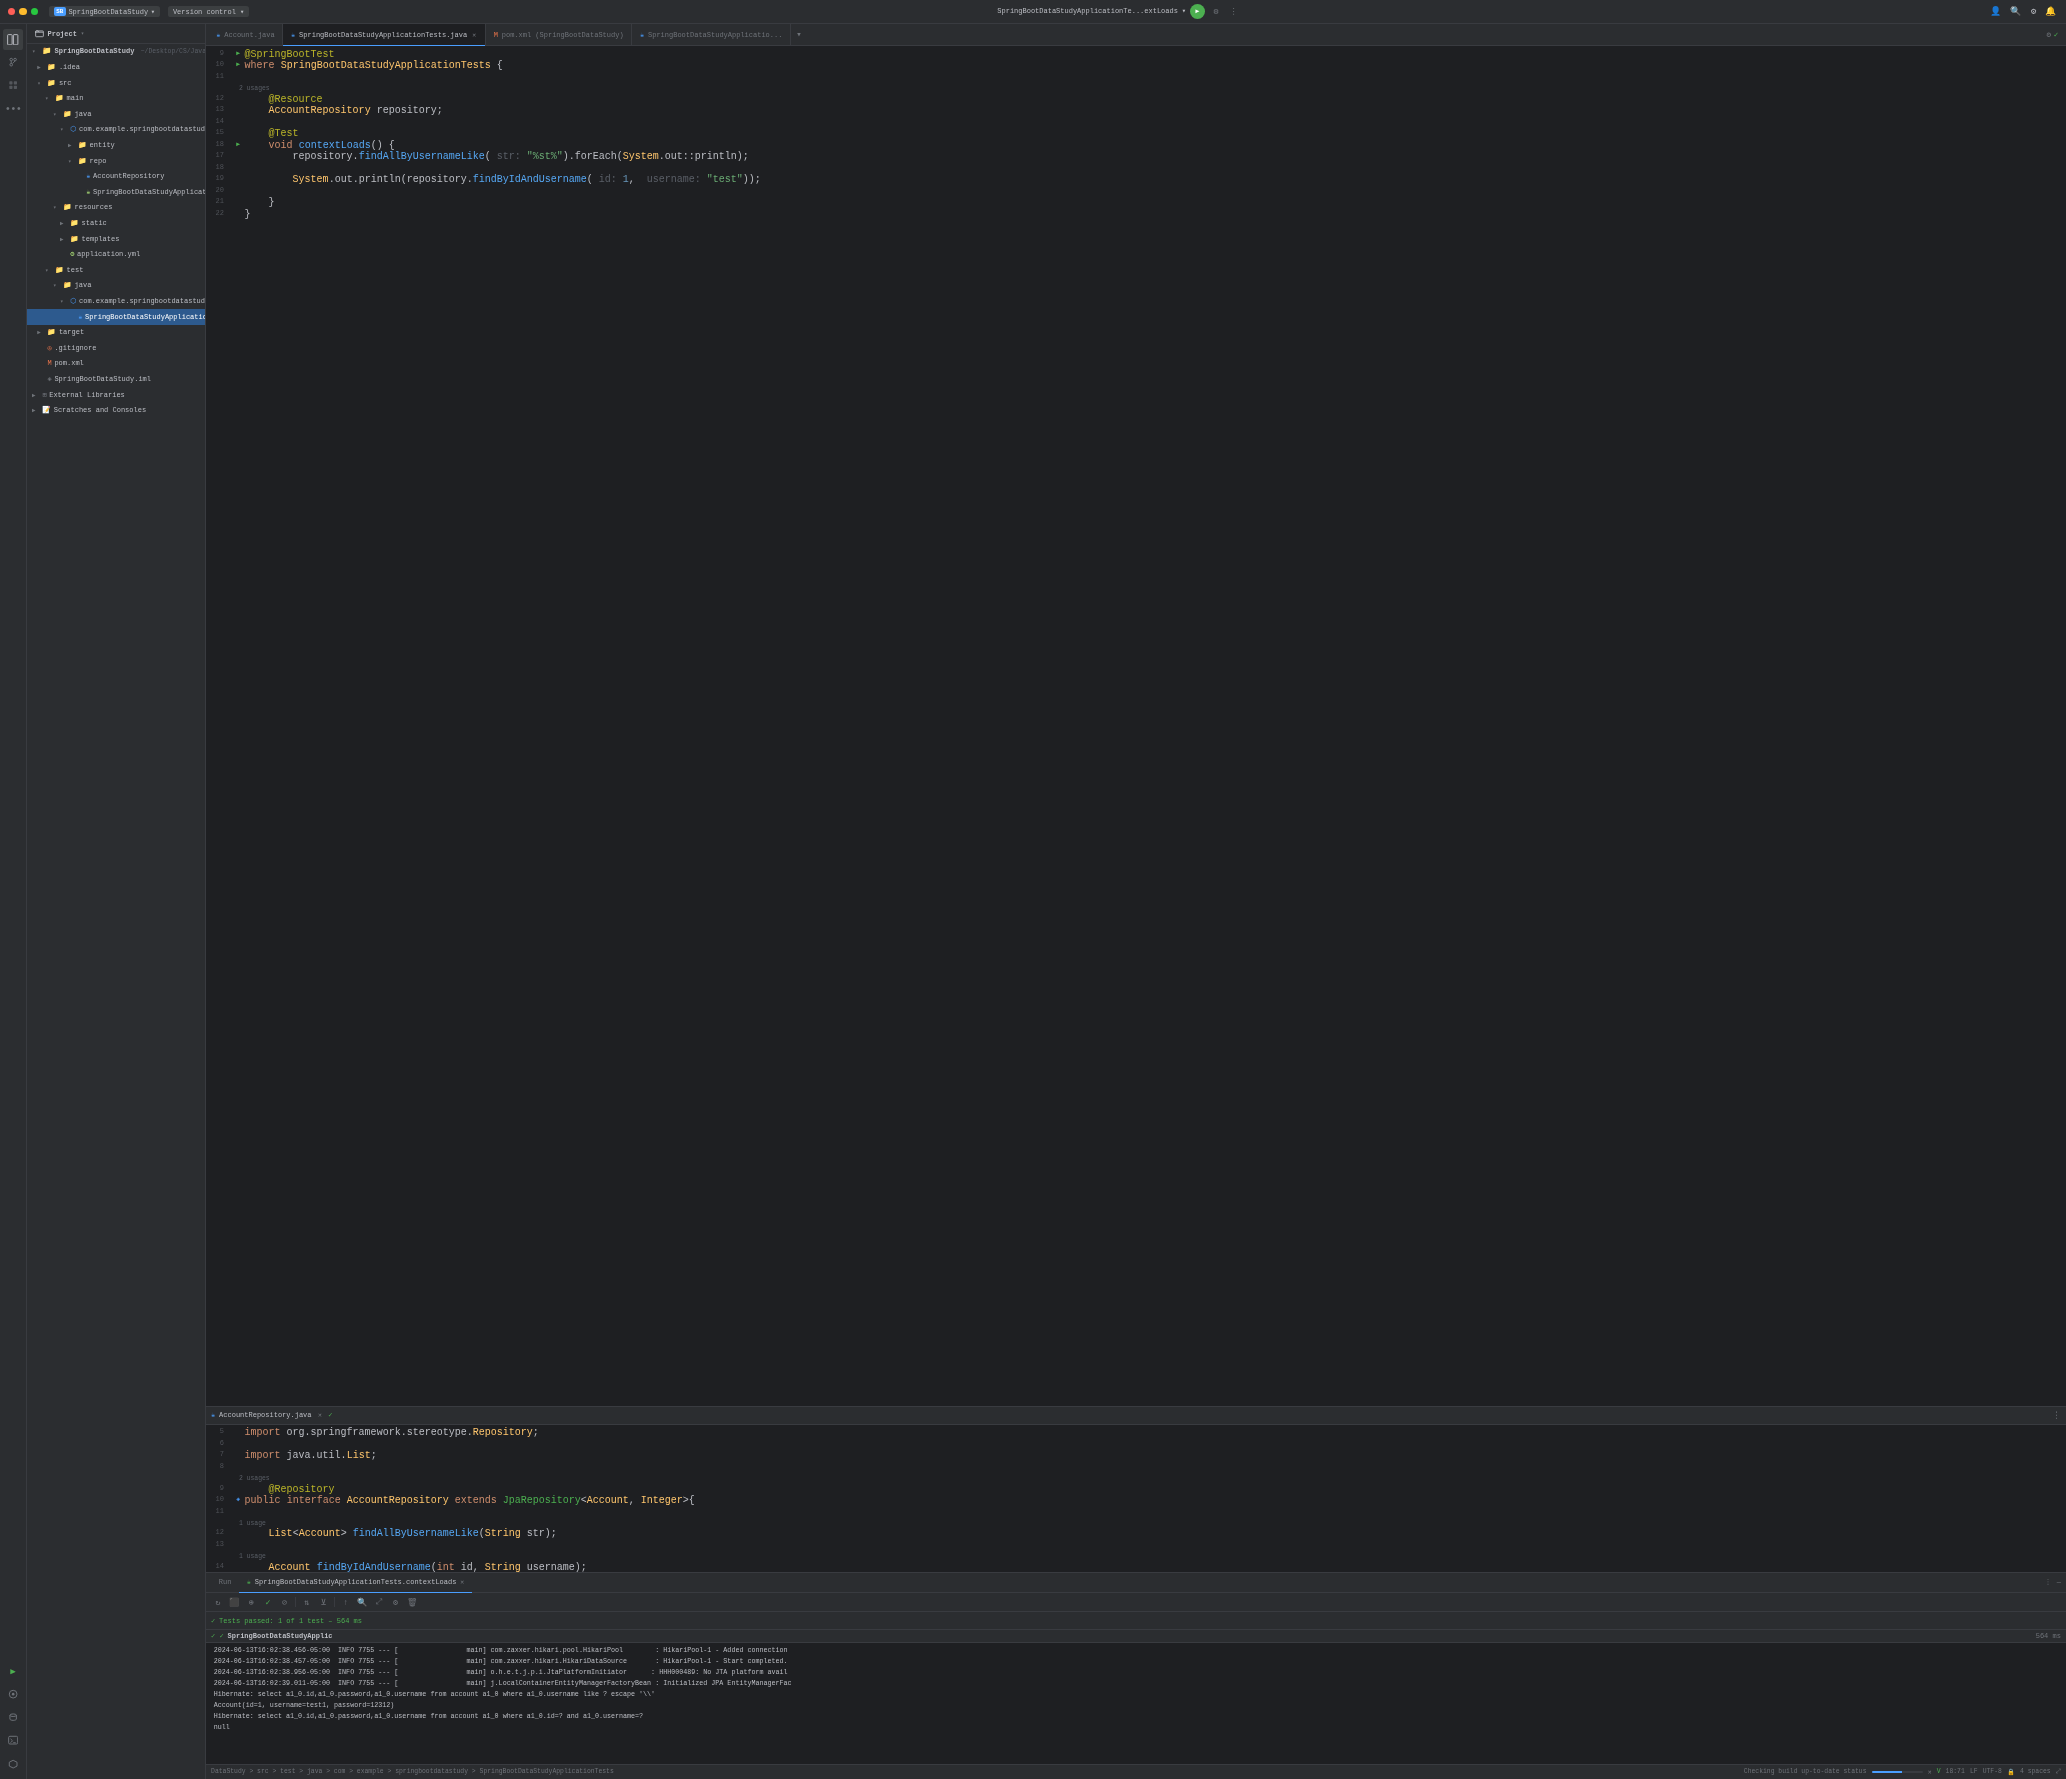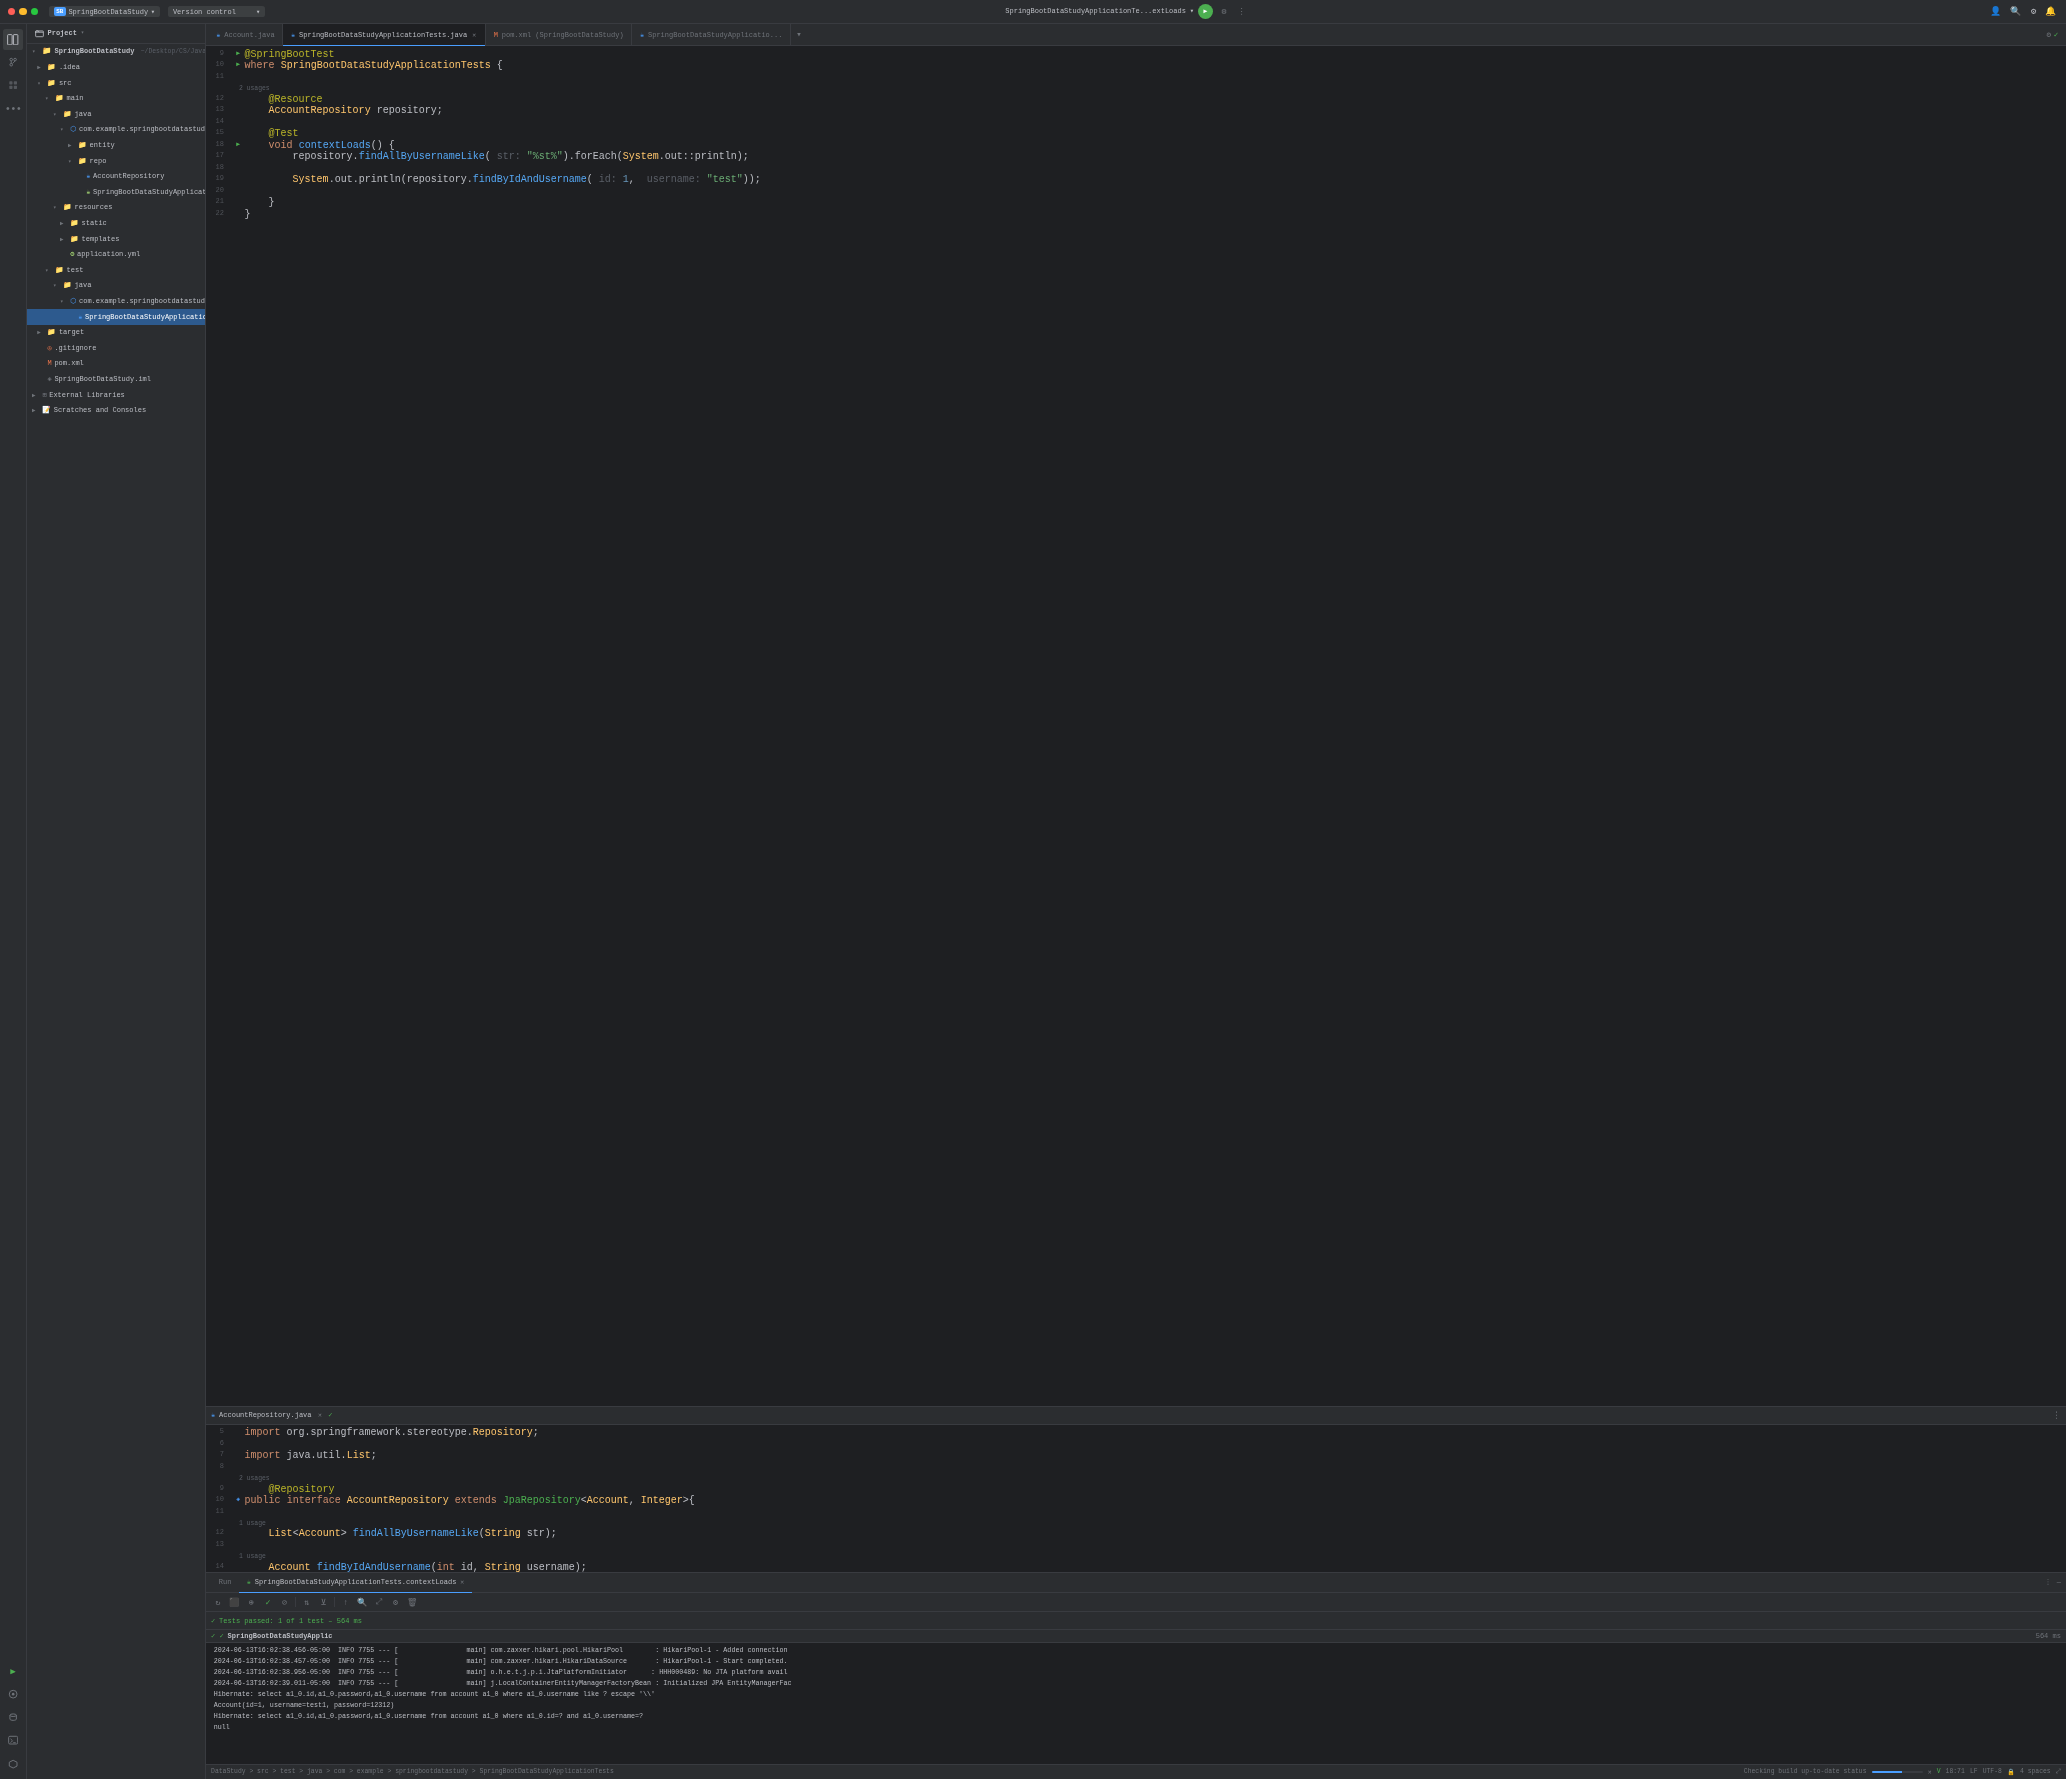--- a/index.html
+++ b/index.html
@@ -52,21 +52,21 @@
       background: #4a9eff;
       color: white;
       font-size: 5.8px;
       font-weight: bold;
       padding: 0.6px 2.6px;
       border-radius: 1.9px;
     }
     .version-control-btn {
       display: flex;
       align-items: center;
-      gap: 20px;
+      gap: 4px;
       padding: 1.9px 5.1px;
       background: #3c3f41;
       border-radius: 2.6px;
       font-size: 7px;
       color: #bcbec4;
       margin-left: 2.6px;
       text-align: center;
     }
     .title-center {
       flex: 1;
@@ -144,21 +144,21 @@
       border-right: 0.6px solid #393b40;
       flex-shrink: 0;
       overflow: hidden;
     }
     .sidebar-header {
       padding: 5.1px 7.7px;
       font-size: 7px;
       font-weight: 600;
       color: #bcbec4;
       display: flex;
-      align-items: flex-start;
+      align-items: center;
       gap: 3.8px;
       border-bottom: 0.6px solid #393b40;
       flex-shrink: 0;
     }
     .sidebar-content {
       overflow-y: auto;
       flex: 1;
     }
     .tree-item {
       display: flex;

